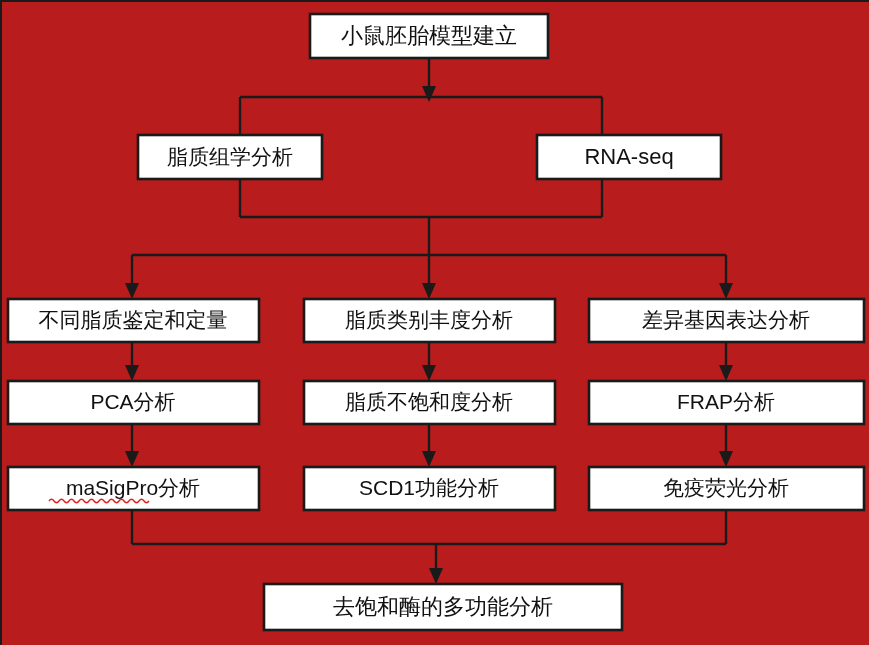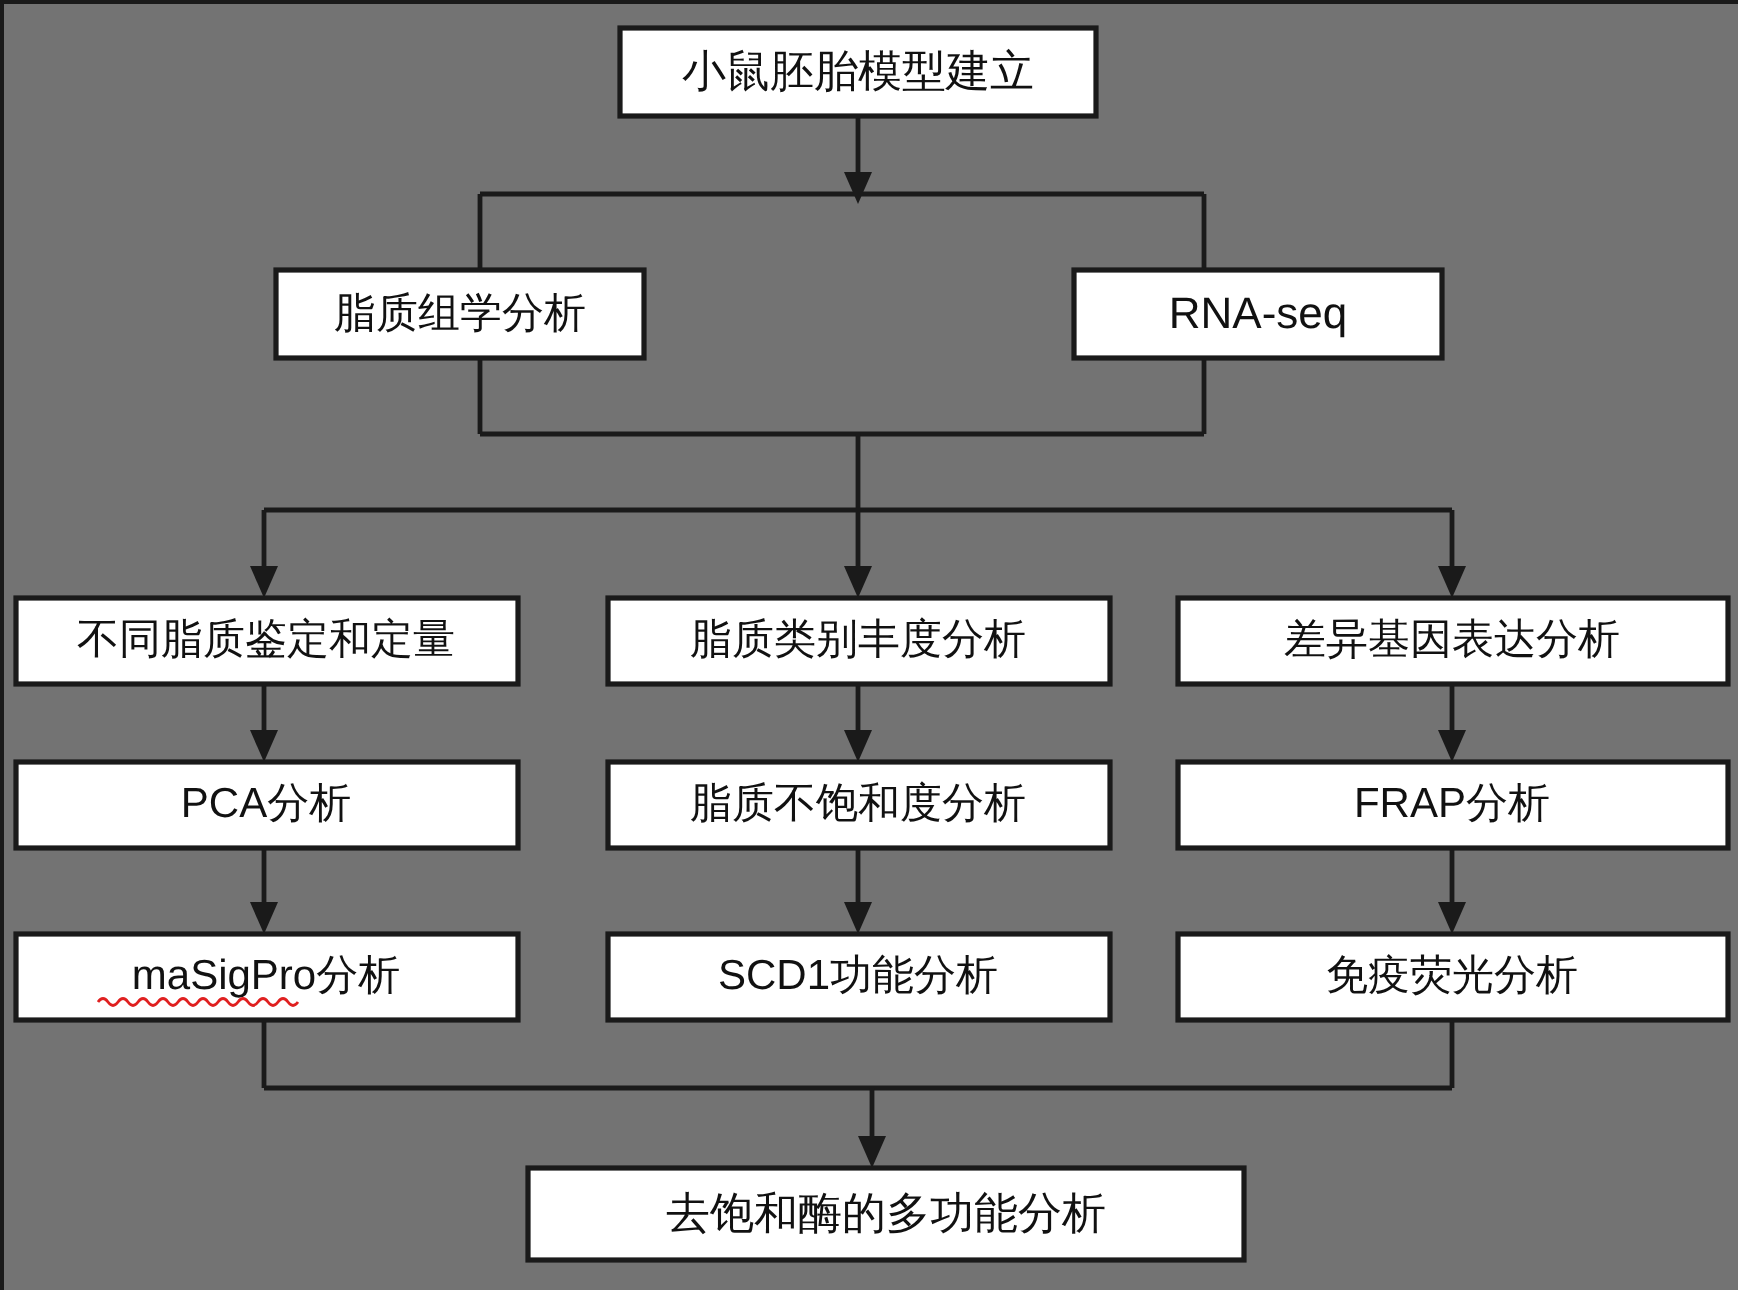--- a/index.html
+++ b/index.html
@@ -9,21 +9,21 @@
   }
   body {
     width: 869px;
     height: 645px;
     font-family: "Liberation Sans", "DejaVu Sans", sans-serif;
   }
   #canvas {
     position: relative;
     width: 869px;
     height: 645px;
-    background: #737373;
+    background: #b91c1c;
     border-top: 2px solid #1a1a1a;
     border-left: 2px solid #1a1a1a;
     box-sizing: border-box;
     overflow: hidden;
   }
   #flow {
     position: absolute;
     top: 0;
     left: 0;
     width: 869px;

